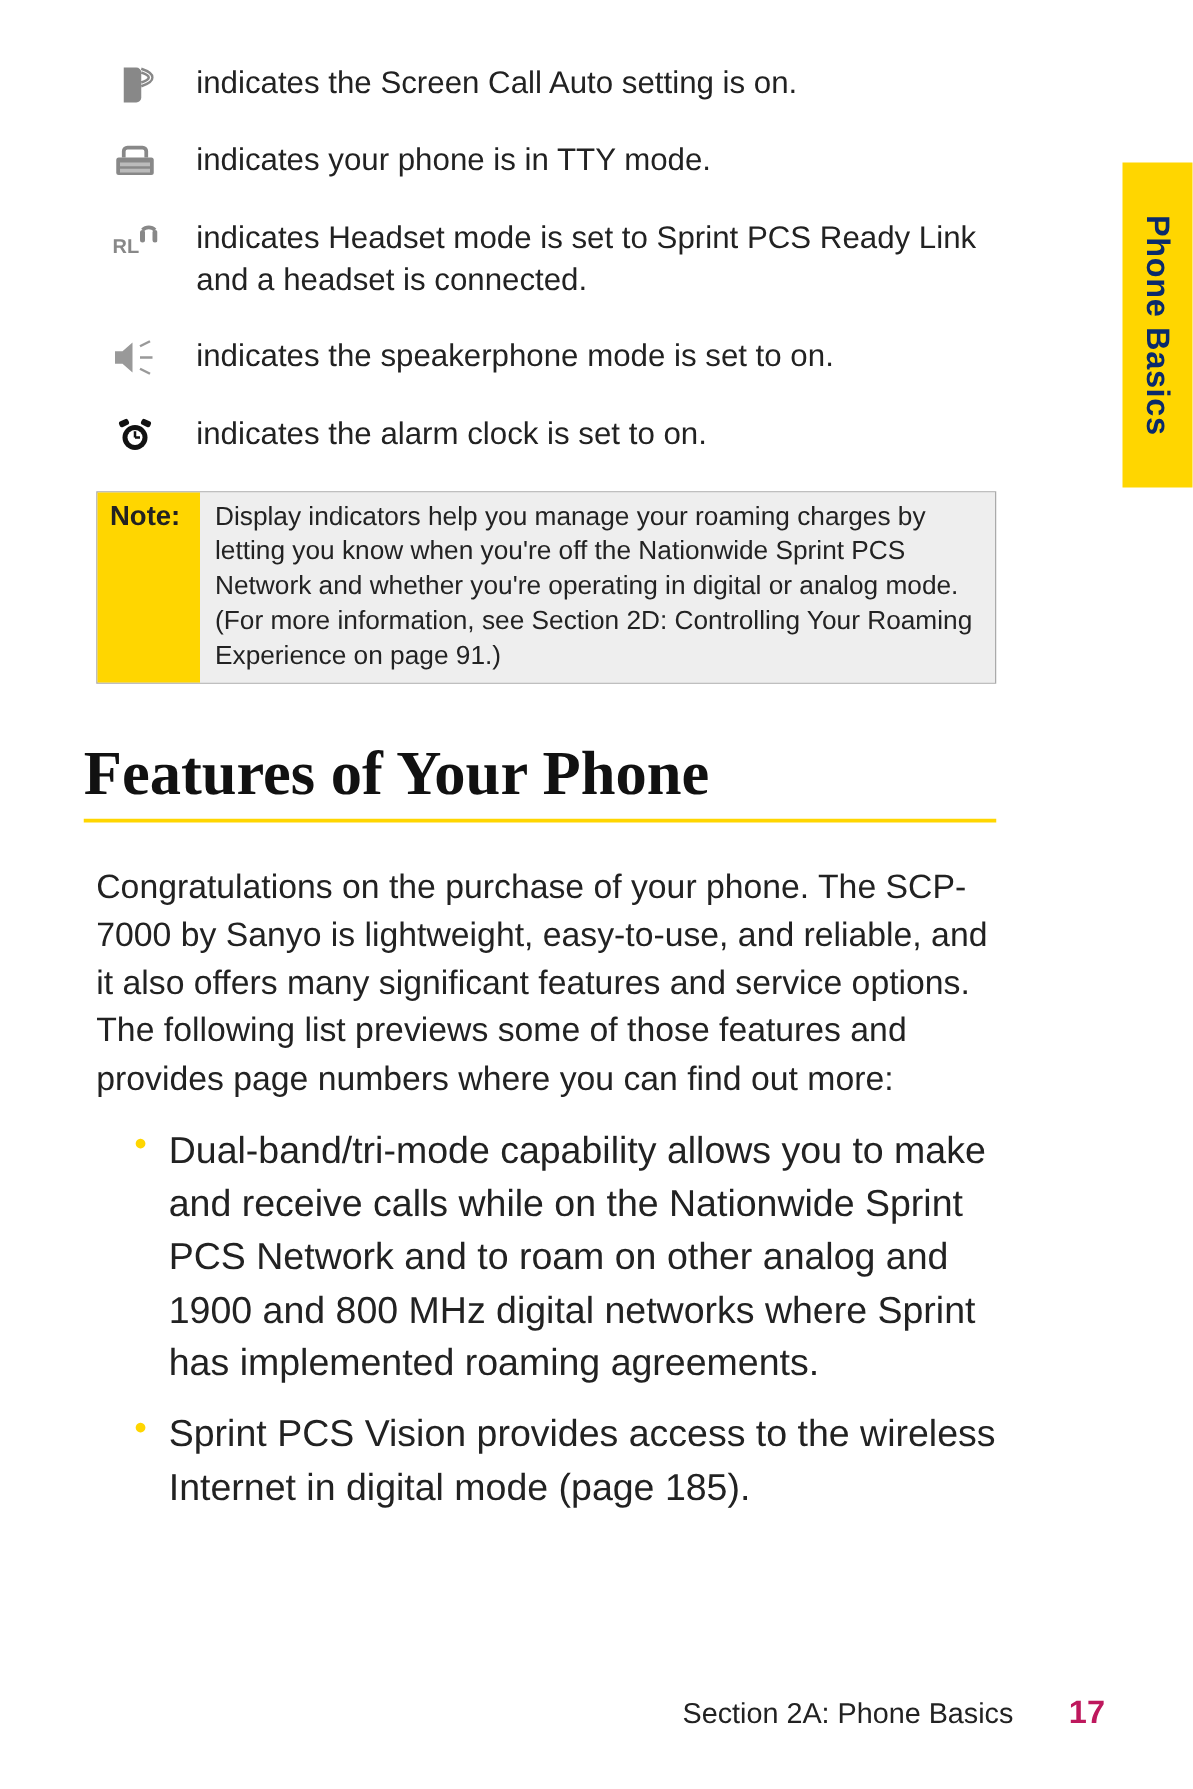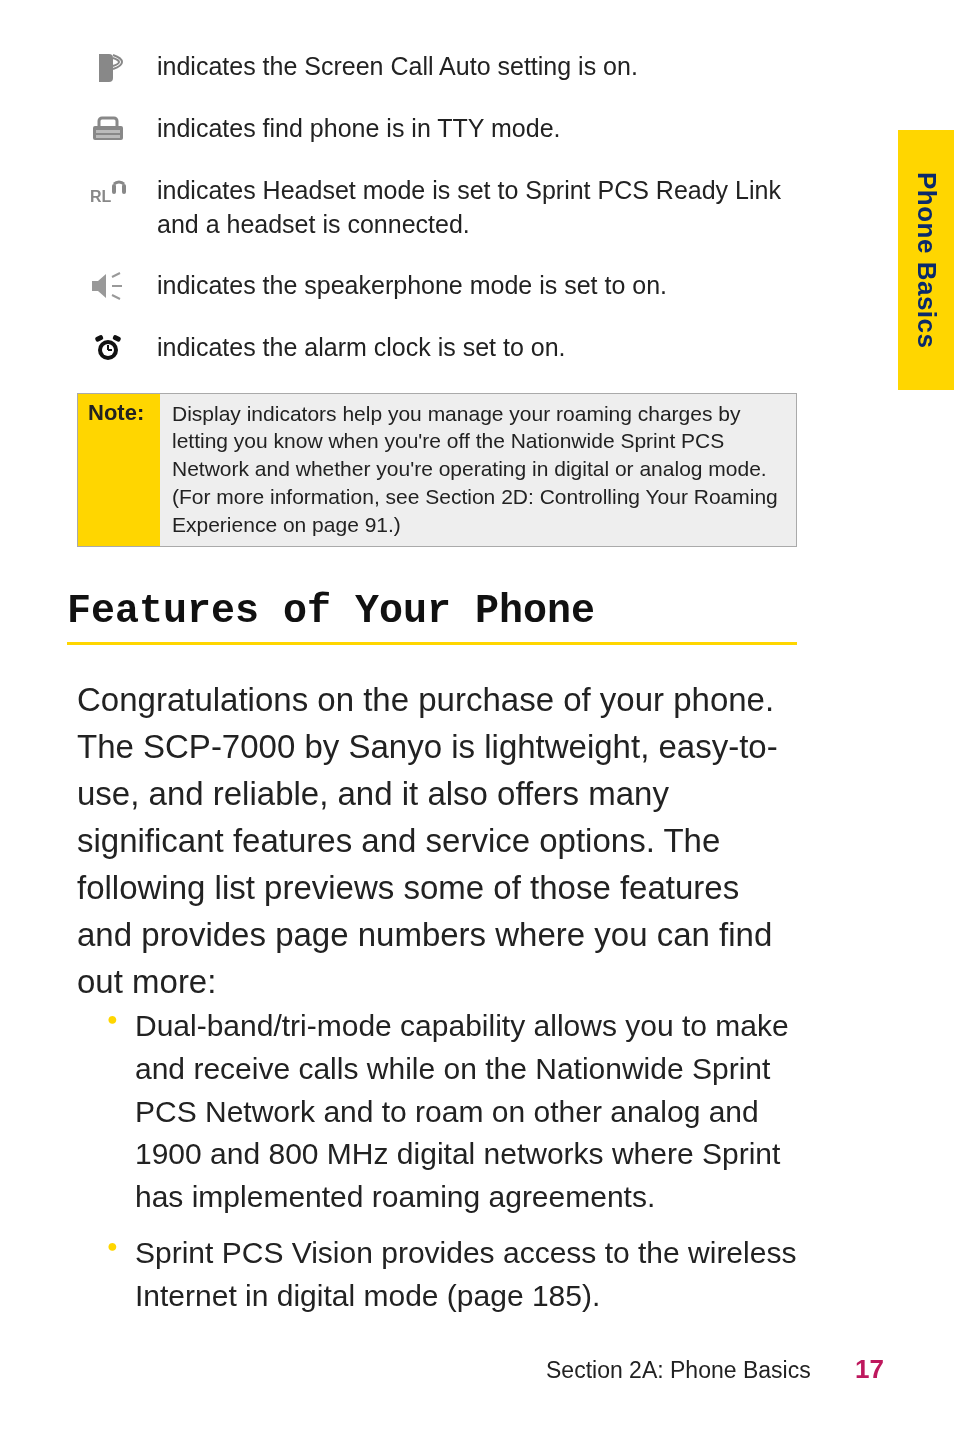--- a/index.html
+++ b/index.html
@@ -73,33 +73,34 @@
   }
   .note-body {
     background: #eeeeee;
     padding: 6px 12px 8px 12px;
     font-size: 21px;
     line-height: 1.32;
     font-family: Arial, Helvetica, sans-serif;
     flex: 1;
   }
   h1.section-title {
-    font-family: Liberation Mono, monospace;
-    font-weight: bold;
-    font-size: 40px;
+    font-family: Liberation Serif, serif;
+    font-weight: bold;
+    font-size: 50px;
     color: #111;
     padding-bottom: 8px;
     border-bottom: 3px solid #ffd600;
     margin-bottom: 32px;
     margin-left: -10px;
   }
   .body-para {
     font-family: Arial, Helvetica, sans-serif;
-    font-size: 33px;
+    font-size: 27px;
     line-height: 1.42;
+    margin-bottom: 18px;
   }
   ul.bullets {
     list-style: none;
     padding-left: 30px;
   }
   ul.bullets li {
     position: relative;
     font-family: Arial, Helvetica, sans-serif;
     font-size: 30px;
     line-height: 1.42;
@@ -154,21 +155,21 @@
 
   <div class="indicator-row">
     <div class="indicator-icon">
       <svg width="34" height="28" viewBox="0 0 34 28">
         <rect x="2" y="12" width="30" height="14" rx="2" fill="#888"></rect>
         <rect x="5" y="16" width="24" height="3" fill="#bbb"></rect>
         <rect x="5" y="21" width="24" height="3" fill="#bbb"></rect>
         <path d="M8 12 v-5 a3 3 0 0 1 3 -3 h12 a3 3 0 0 1 3 3 v5" fill="none" stroke="#888" stroke-width="3"></path>
       </svg>
     </div>
-    <div class="indicator-text">indicates find phone is in TTY mode.</div>
+    <div class="indicator-text">indicates your phone is in TTY mode.</div>
   </div>
 
   <div class="indicator-row">
     <div class="indicator-icon">
       <svg width="36" height="32" viewBox="0 0 36 32">
         <text x="0" y="26" font-family="Arial" font-weight="bold" font-size="16" fill="#888">RL</text>
         <path d="M24 8 a7 7 0 0 1 10 0" fill="none" stroke="#888" stroke-width="3"></path>
         <rect x="22" y="8" width="4" height="10" rx="2" fill="#888"></rect>
         <rect x="32" y="8" width="4" height="10" rx="2" fill="#888"></rect>
       </svg>

